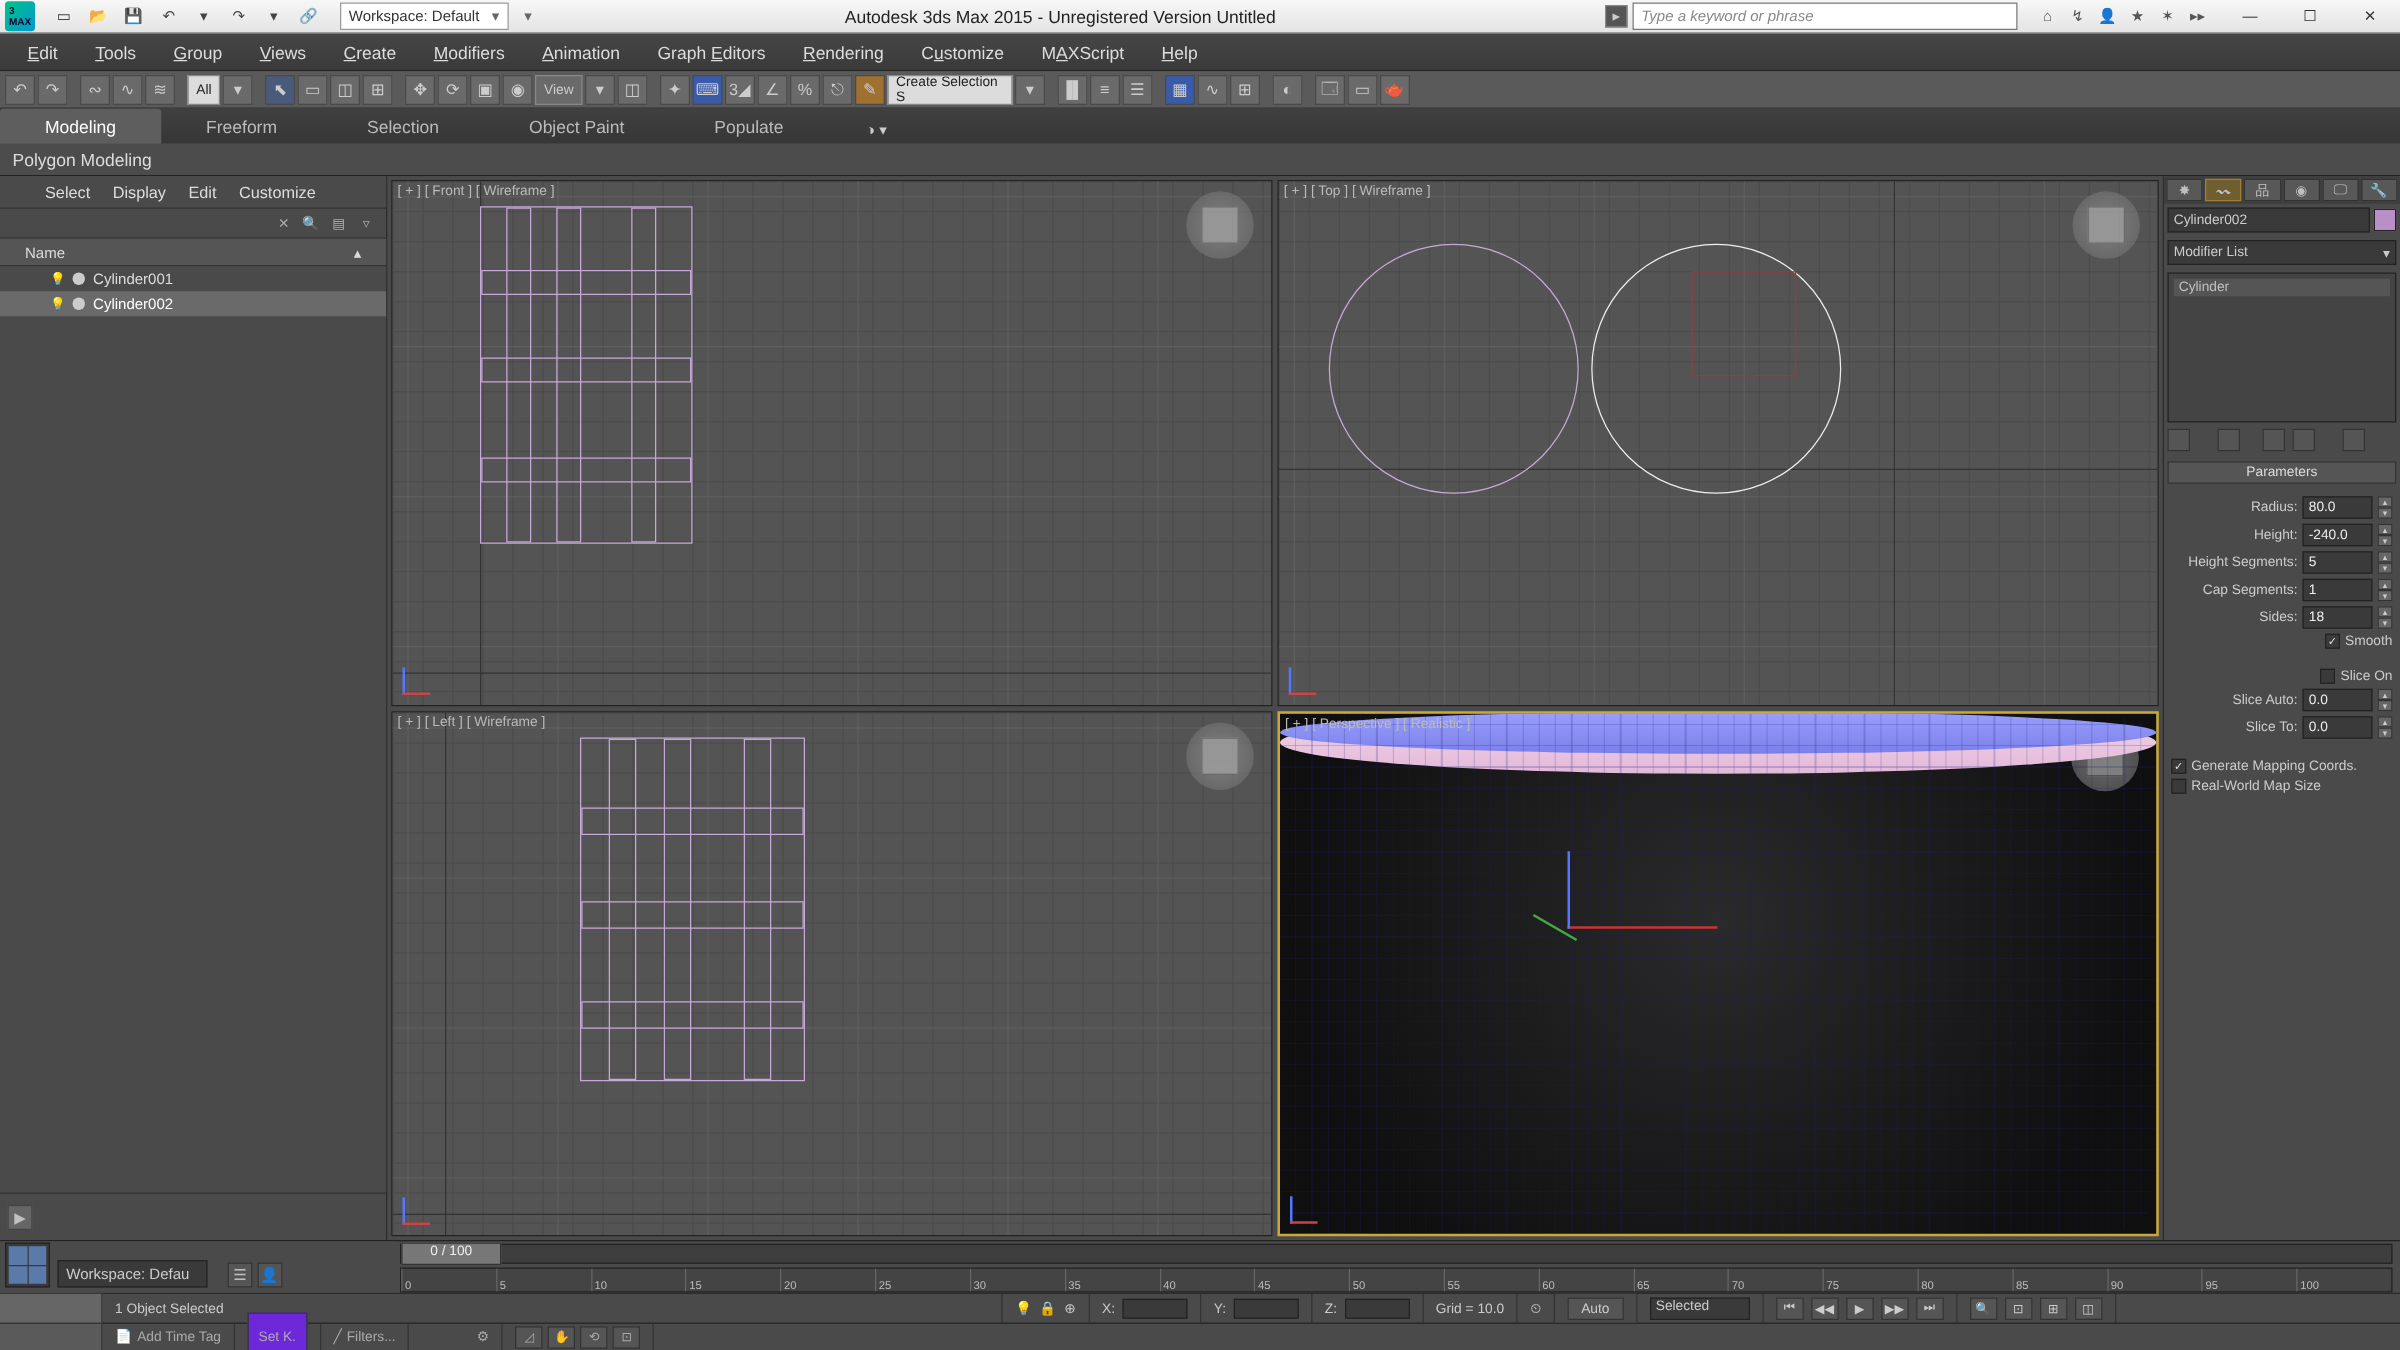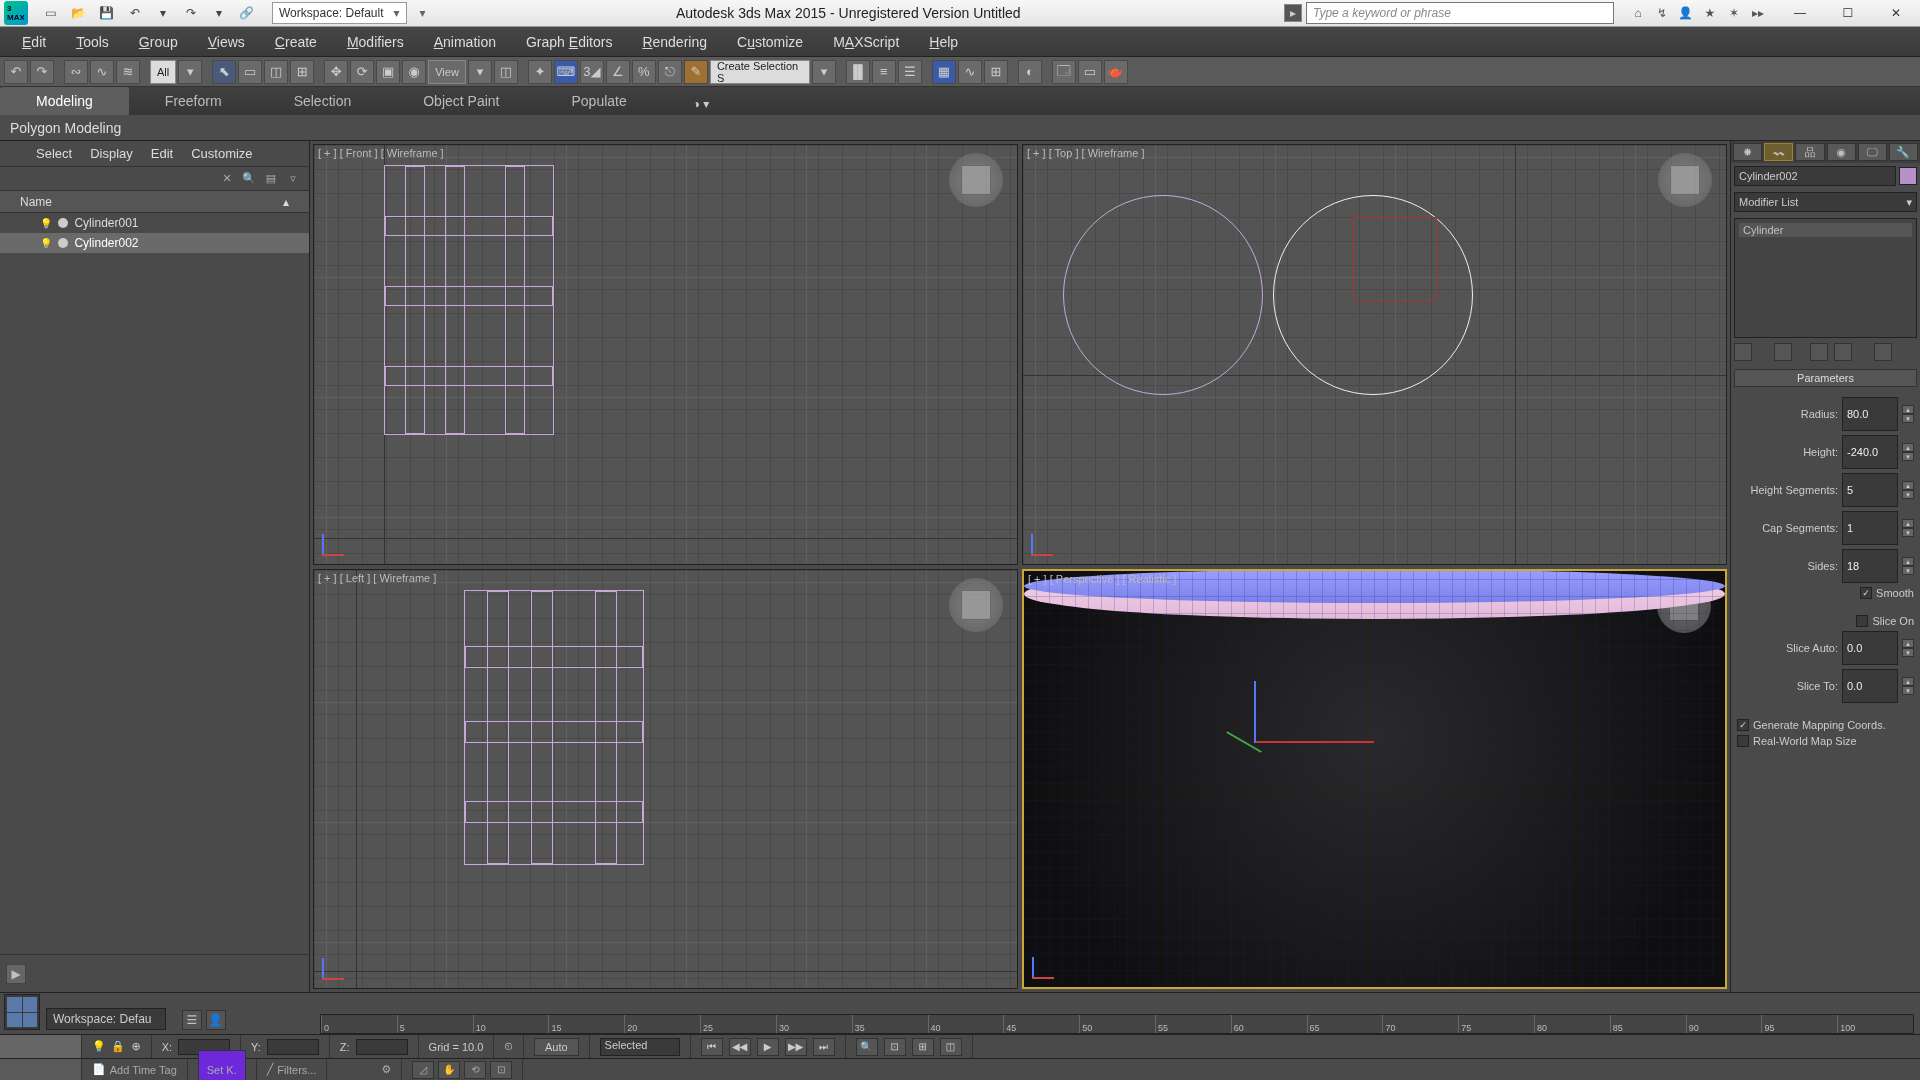--- a/index.html
+++ b/index.html
@@ -96,21 +96,21 @@
 .rp-modlist { height:20px; margin:3px; background:#3a3a3a; border:1px solid #222; color:#ccc; padding:0 4px; display:flex; align-items:center; font-size:11px; position:relative;}
 .rp-modlist::after { content:"▾"; position:absolute; right:4px;}
 .rp-stack { margin:3px; height:120px; background:#444; border:1px solid #222; padding:4px; font-size:11px;}
 .rp-stack .sel { background:#555; padding:1px 4px;}
 .rp-stackicons { height:22px; margin:0 3px; display:flex; gap:6px; align-items:center;}
 .rp-stackicons span{width:18px;height:18px;background:#555;border:1px solid #333;}
 .rp-rollout-hdr { height:18px; background:#555; margin:6px 3px 2px; text-align:center; font-size:11px; color:#ddd; display:flex; align-items:center; justify-content:center; border:1px solid #333;}
 .rp-params { padding:4px 6px; font-size:11px; color:#ccc;}
 .param-row { display:flex; align-items:center; justify-content:flex-end; margin:4px 0; gap:4px;}
 .param-row label { flex:1; text-align:right; }
-.spinner { width:56px; height:18px; background:#3a3a3a; border:1px solid #222; color:#eee; padding:16px 4px; display:flex; align-items:center; font-size:11px;}
+.spinner { width:56px; height:18px; background:#3a3a3a; border:1px solid #222; color:#eee; padding:0 4px; display:flex; align-items:center; font-size:11px;}
 .spin-btns { width:12px; height:18px; display:flex; flex-direction:column;}
 .spin-btns span{height:9px;background:#666;border:1px solid #333;font-size:7px;display:flex;align-items:center;justify-content:center;}
 .chk { width:12px; height:12px; border:1px solid #222; background:#3a3a3a; display:inline-flex; align-items:center; justify-content:center; font-size:9px; color:#ddd;}
 
 
 .timeline { height:42px; background:#4a4a4a; border-top:1px solid #222; position:relative;}
 .timeline .slider { position:absolute; top:2px; left:320px; right:6px; height:16px; background:#3e3e3e; border:1px solid #222;}
 .timeline .slider .thumb { position:absolute; left:0; top:-2px; width:80px; height:18px; background:#777; border:1px solid #333; text-align:center; font-size:11px; color:#eee;}
 .timeline .ruler { position:absolute; bottom:0; left:320px; right:6px; height:20px; background:#444; border:1px solid #222; display:flex;}
 .timeline .tick { flex:1; border-left:1px solid #666; font-size:9px; color:#bbb; padding-left:2px; display:flex; align-items:flex-end;}
@@ -462,20 +462,23 @@
         <span></span>
         <span></span>
         <span></span>
         <span></span>
       </div>
     <div class="ws-combo">Workspace: Defau</div>
     <div class="ws-icons">
       <span>☰</span>
       <span>👤</span>
     </div>
+  </div>
+  <div class="slider">
+    <div class="thumb">0 / 100</div>
   </div>
   <div class="ruler" id="timeruler">
       <div class="tick">0</div>
       <div class="tick">5</div>
       <div class="tick">10</div>
       <div class="tick">15</div>
       <div class="tick">20</div>
       <div class="tick">25</div>
       <div class="tick">30</div>
       <div class="tick">35</div>
@@ -490,20 +493,21 @@
       <div class="tick">80</div>
       <div class="tick">85</div>
       <div class="tick">90</div>
       <div class="tick">95</div>
       <div class="tick">100</div>
     </div>
 </div>
 
 <div class="status1">
   <div class="seg" style="width:82px;background:#666"></div>
+  <div class="seg" style="flex:0 0 720px">1 Object Selected</div>
   <div class="seg">
       <span>💡</span>
       <span>🔒</span>
       <span>⊕</span>
     </div>
   <div class="seg">
       <span>X:</span>
       <div class="input"></div>
     </div>
   <div class="seg">

